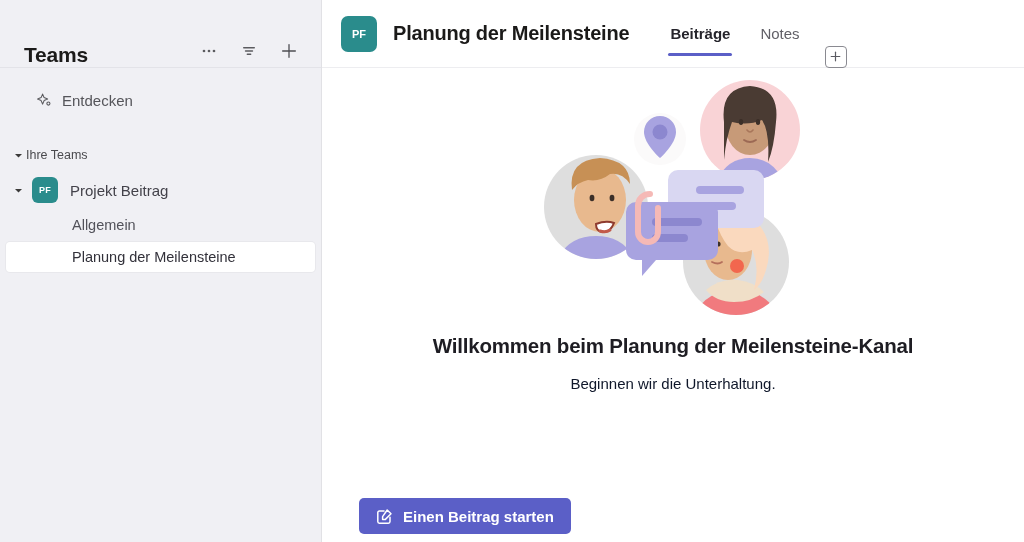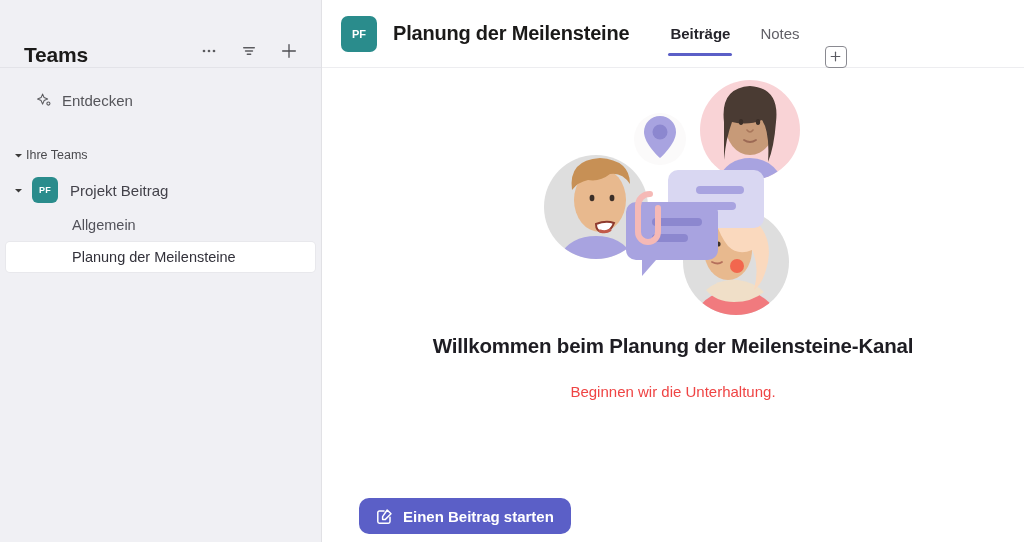--- a/index.html
+++ b/index.html
@@ -124,27 +124,27 @@
     height:474px; position:relative;
     display:flex; flex-direction:column; align-items:center;
   }
   .illus { margin-top:4px; }
   .welcome {
     margin-top:8px; font-size:20.5px; font-weight:bold;
     color:#1E1D23; text-align:center; letter-spacing:-0.2px;
     white-space:nowrap;
   }
   .subtitle {
-    margin-top:25px; font-size:15px; color:#ef4444; text-align:center;
+    margin-top:17px; font-size:15px; color:#0f172a; text-align:center;
   }
   .start-post {
     position:absolute; left:37px; bottom:8px;
     display:flex; align-items:center; gap:10px;
     background:#5B5FC7; color:#FFFFFF;
-    border:none; border-radius:10px;
+    border:none; border-radius:5px;
     height:36px; padding:0 17px;
     font-family:"Liberation Sans", sans-serif;
     font-size:15px; font-weight:bold; cursor:pointer;
   }
   .start-post .ico { display:flex; align-items:center; }
 </style>
 </head>
 <body>
 
 <div class="app">

